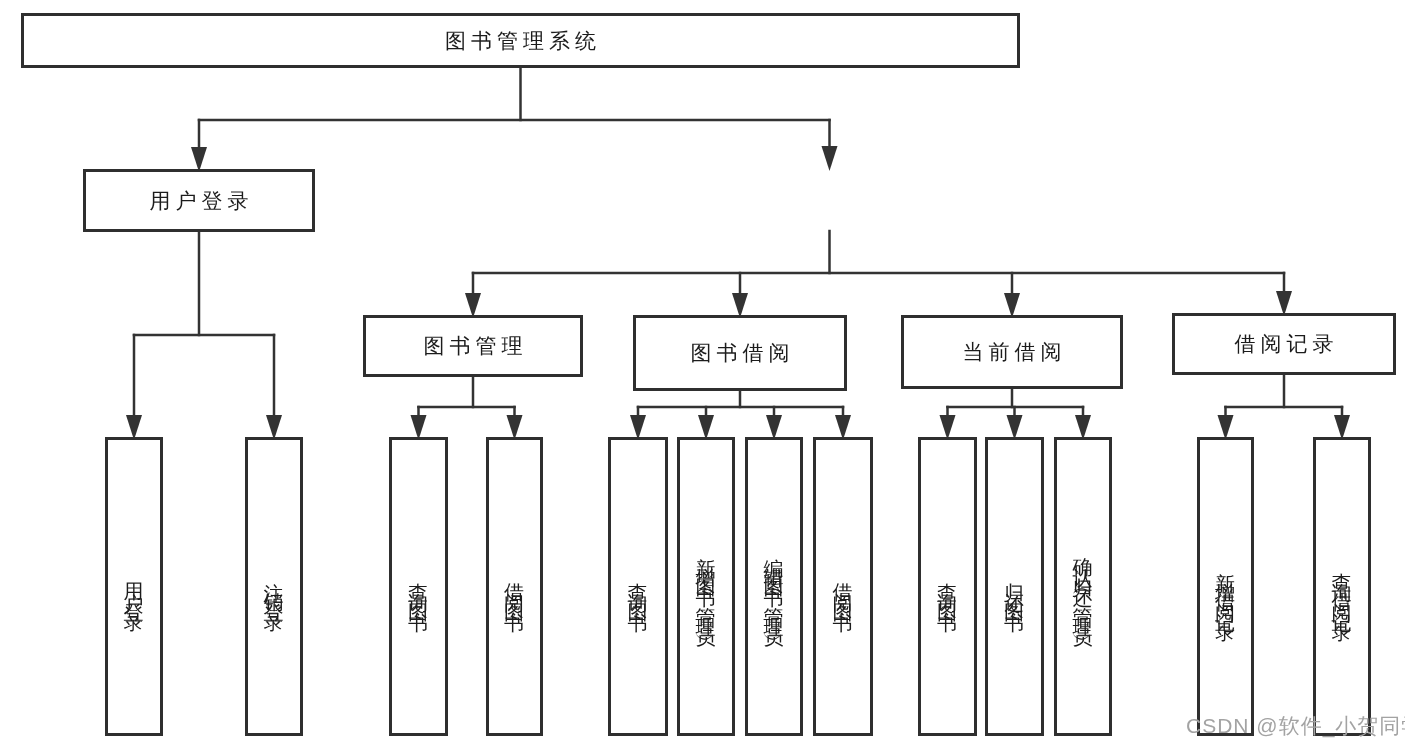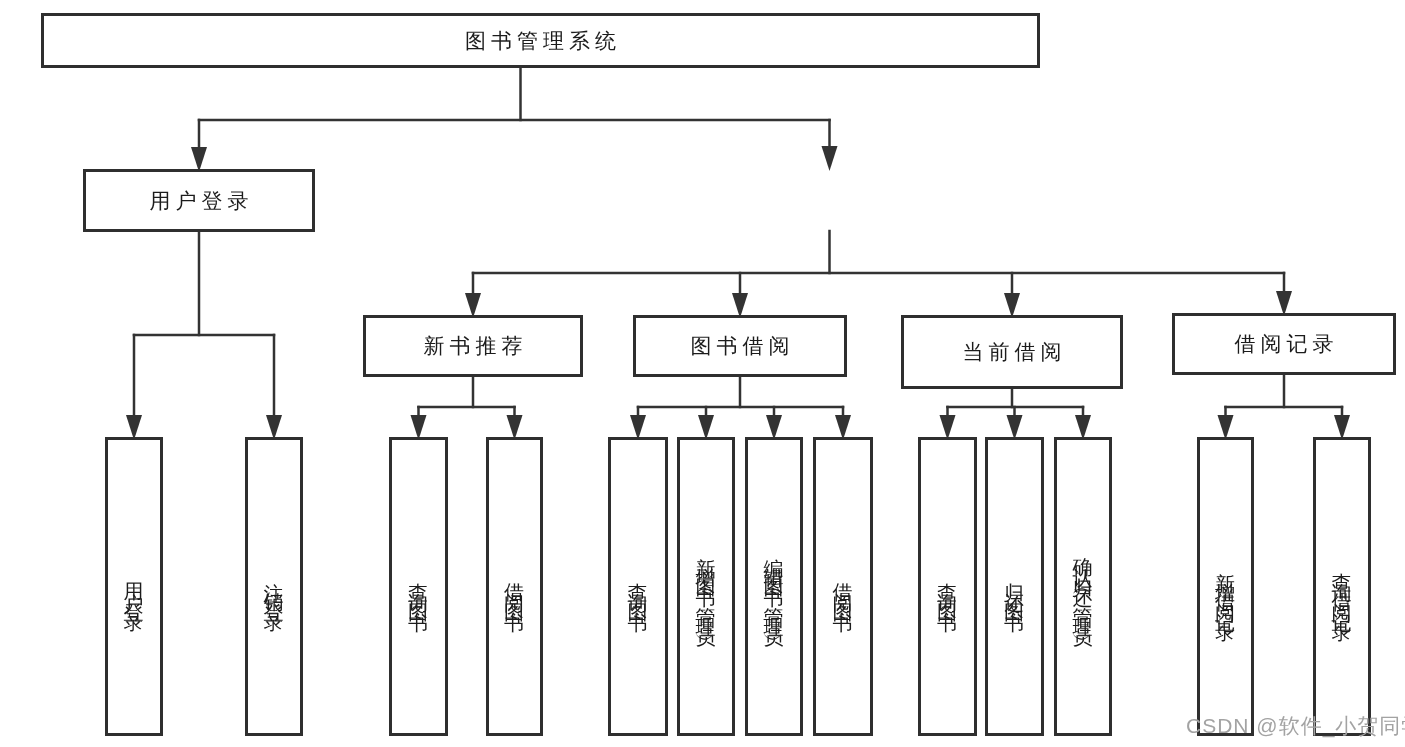--- a/index.html
+++ b/index.html
@@ -114,30 +114,30 @@
       <line x1="1083" y1="407" x2="1083" y2="428" stroke="#333333" stroke-width="2.5" stroke-linecap="square"></line>
       <polygon points="1075,415 1091,415 1083,440" fill="#333333"></polygon>
       <line x1="1284" y1="374" x2="1284" y2="407" stroke="#333333" stroke-width="2.5" stroke-linecap="square"></line>
       <line x1="1225.5" y1="407" x2="1342" y2="407" stroke="#333333" stroke-width="2.5" stroke-linecap="square"></line>
       <line x1="1225.5" y1="407" x2="1225.5" y2="428" stroke="#333333" stroke-width="2.5" stroke-linecap="square"></line>
       <polygon points="1217.5,415 1233.5,415 1225.5,440" fill="#333333"></polygon>
       <line x1="1342" y1="407" x2="1342" y2="428" stroke="#333333" stroke-width="2.5" stroke-linecap="square"></line>
       <polygon points="1334,415 1350,415 1342,440" fill="#333333"></polygon>
     </svg>
   <div id="nodes-layer">
-      <div class="node node-h" style="left: 21px; top: 13px; width: 999px; height: 55px; border-color: rgb(47, 47, 47); color: rgb(28, 28, 28); margin-left: 20px;">
+      <div class="node node-h" style="left: 21px; top: 13px; width: 999px; height: 55px; border-color: rgb(47, 47, 47); color: rgb(28, 28, 28);">
         <span class="node-label">图书管理系统</span>
       </div>
       <div class="node node-h" style="left: 83px; top: 169px; width: 232px; height: 63px; border-color: rgb(47, 47, 47); color: rgb(28, 28, 28);">
         <span class="node-label">用户登录</span>
       </div>
       <div class="node node-h" style="left: 363px; top: 315px; width: 220px; height: 62px; border-color: rgb(47, 47, 47); color: rgb(28, 28, 28);">
-        <span class="node-label">新书推荐</span>
+        <span class="node-label">图书管理</span>
       </div>
-      <div class="node node-h" style="left: 633px; top: 315px; width: 214px; height: 62px; border-color: rgb(47, 47, 47); color: rgb(28, 28, 28);">
+      <div class="node node-h" style="left: 633px; top: 315px; width: 214px; height: 76px; border-color: rgb(47, 47, 47); color: rgb(28, 28, 28);">
         <span class="node-label">图书借阅</span>
       </div>
       <div class="node node-h" style="left: 901px; top: 315px; width: 222px; height: 74px; border-color: rgb(47, 47, 47); color: rgb(28, 28, 28);">
         <span class="node-label">当前借阅</span>
       </div>
       <div class="node node-h" style="left: 1172px; top: 313px; width: 224px; height: 62px; border-color: rgb(47, 47, 47); color: rgb(28, 28, 28);">
         <span class="node-label">借阅记录</span>
       </div>
       <div class="node node-v" style="left: 105px; top: 437px; width: 58px; height: 299px; border-color: rgb(47, 47, 47); color: rgb(28, 28, 28);">
         <span class="node-label">用户登录</span>

